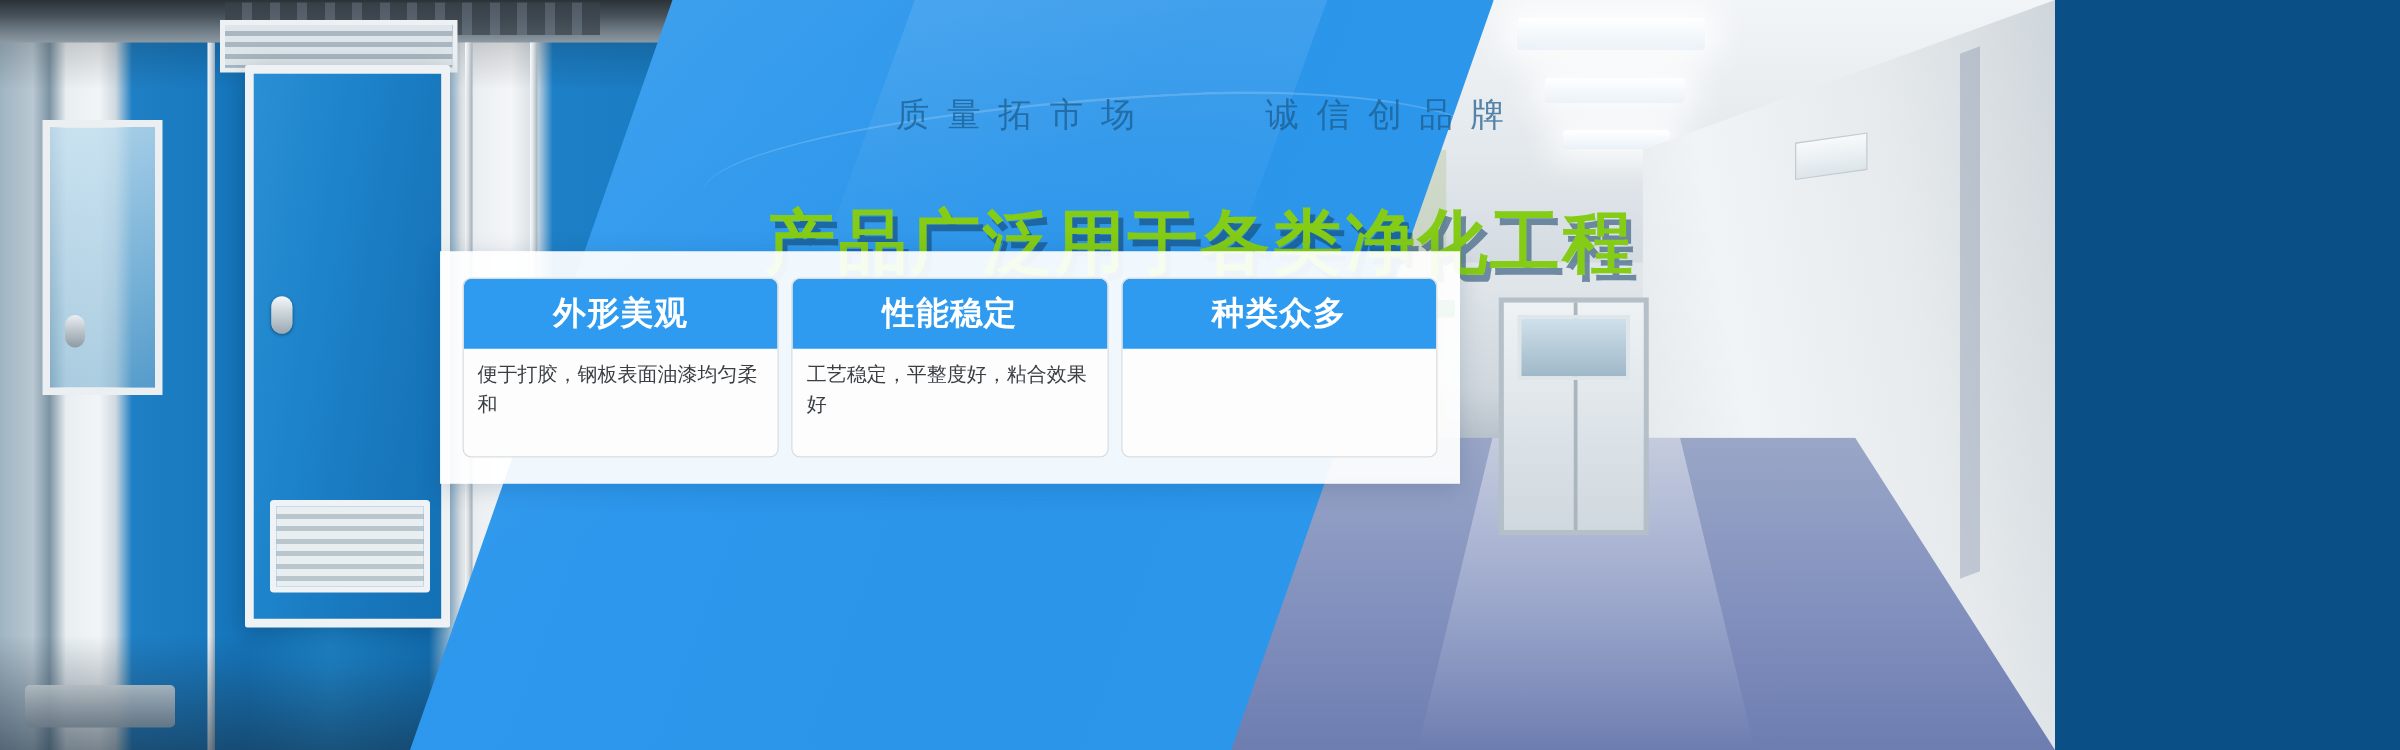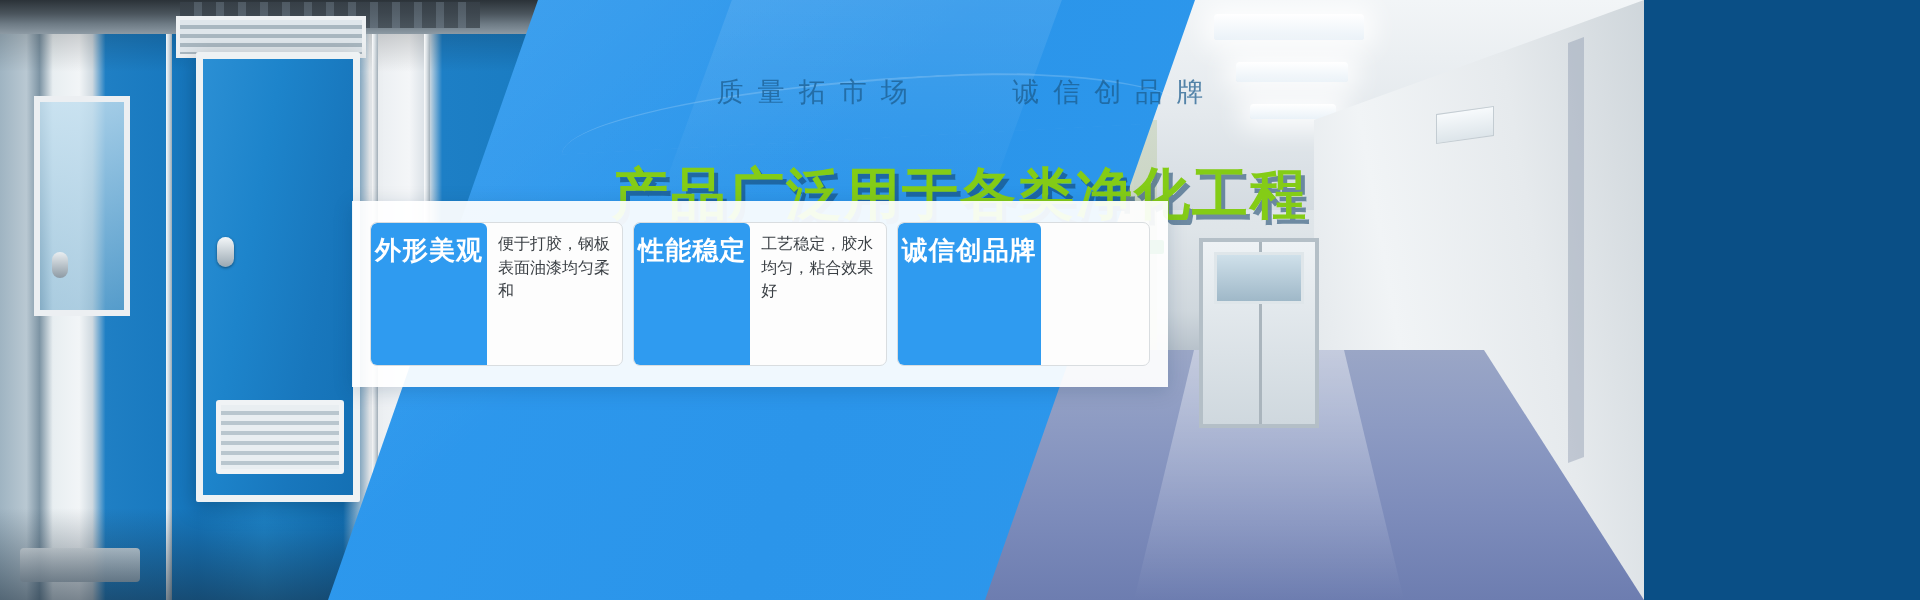--- a/index.html
+++ b/index.html
@@ -153,21 +153,21 @@
 
   
   .panel{
     position:absolute; left:352px; top:201px; width:816px; height:186px;
     background:rgba(255,255,255,.93);
     box-shadow:0 4px 18px rgba(10,50,90,.18);
   }
   .cards{ position:absolute; left:0; top:0; width:816px; height:186px;
           display:flex; gap:10px; padding:21px 18px; }
   .card{
-    flex:1 1 0; display:flex; flex-direction:row;
+    flex:1 1 0; display:flex; flex-direction:column;
     background:#fdfdfd; border:1px solid #d9dde0; border-radius:7px; overflow:hidden;
   }
   .card-head{
     background:#2f9bf0; color:#fff; font-size:26px; font-weight:bold;
     text-align:center; padding:10px 4px 11px; letter-spacing:1px;
     border-radius:6px 6px 0 0;
   }
   .card-body{
     flex:1; padding:9px 11px 8px; font-size:16px; line-height:1.47;
     color:#3a3f44; text-align:left;
@@ -224,24 +224,24 @@
   <div class="panel">
     <div class="cards">
 
       <div class="card">
         <div class="card-head">外形美观</div>
         <div class="card-body">便于打胶，钢板表面油漆均匀柔和</div>
       </div>
 
       <div class="card">
         <div class="card-head">性能稳定</div>
-        <div class="card-body">工艺稳定，胶水均匀，粘合效果好</div>
+        <div class="card-body">工艺稳定，平整度好，粘合效果好</div>
       </div>
 
       <div class="card">
-        <div class="card-head">诚信创品牌</div>
+        <div class="card-head">种类众多</div>
       </div>
 
 
     </div>
   </div>
 
 </div>
 
 </body></html>

